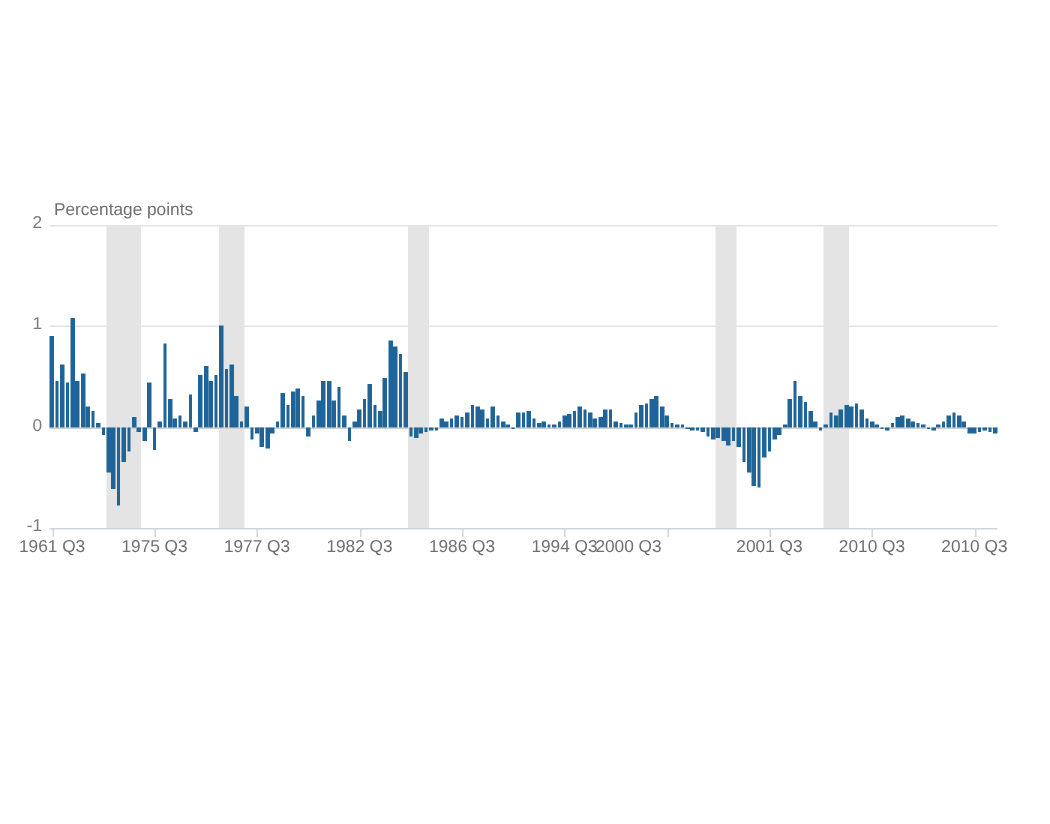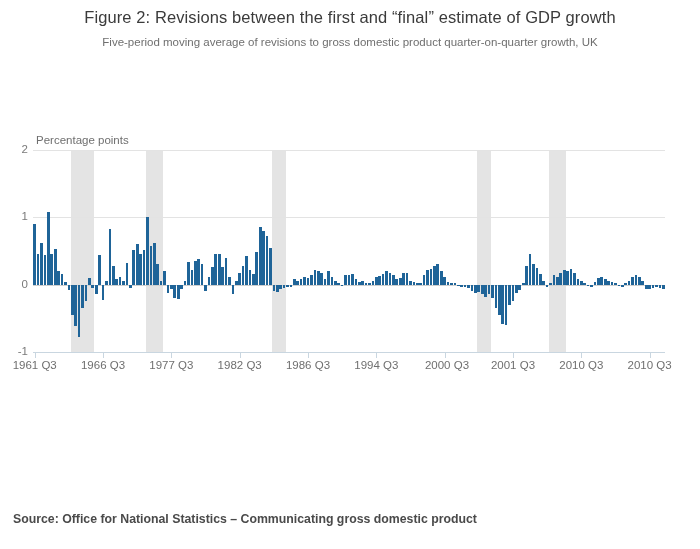--- a/index.html
+++ b/index.html
@@ -117,22 +117,20 @@
     font-weight: bold;
     color: #4a4a4a;
     white-space: nowrap;
   }
 </style>
 </head>
 <body>
 
 <div id="figure">
 
-  <div class="title">Figure 2: Revisions between the first and “final” estimate of GDP growth</div>
-  <div class="subtitle">Five-period moving average of revisions to gross domestic product quarter-on-quarter growth, UK</div>
 
   <div class="axis-note">Percentage points</div>
 
   <div class="plot" id="plot">
       <div class="band" style="left: 37.5784px; width: 23.9135px;"></div>
       <div class="band" style="left: 112.735px; width: 17.0811px;"></div>
       <div class="band" style="left: 239.135px; width: 13.6649px;"></div>
       <div class="band" style="left: 444.108px; width: 13.6649px;"></div>
       <div class="band" style="left: 515.849px; width: 17.0811px;"></div>
       <div class="gridline" style="top: 0px;"></div>
@@ -329,33 +327,32 @@
   <div id="ytick-layer">
       <div class="ytick" style="left: 4px; top: 144px;">2</div>
       <div class="ytick" style="left: 4px; top: 211.333px;">1</div>
       <div class="ytick" style="left: 4px; top: 278.667px;">0</div>
       <div class="ytick" style="left: 4px; top: 346px;">-1</div>
     </div>
   <div id="xtick-layer">
       <div class="tickmark" style="left: 34.7081px; top: 352px;"></div>
       <div class="xtick" style="left: 34.7081px;">1961 Q3</div>
       <div class="tickmark" style="left: 103.032px; top: 352px;"></div>
-      <div class="xtick" style="left: 103.032px;">1966 Q3</div>
+      <div class="xtick" style="left: 103.032px;">1975 Q3</div>
       <div class="tickmark" style="left: 171.357px; top: 352px;"></div>
       <div class="xtick" style="left: 171.357px;">1977 Q3</div>
       <div class="tickmark" style="left: 239.681px; top: 352px;"></div>
       <div class="xtick" style="left: 239.681px;">1982 Q3</div>
       <div class="tickmark" style="left: 308.005px; top: 352px;"></div>
       <div class="xtick" style="left: 308.005px;">1986 Q3</div>
       <div class="tickmark" style="left: 376.33px; top: 352px;"></div>
       <div class="xtick" style="left: 376.33px;">1994 Q3</div>
       <div class="tickmark" style="left: 444.654px; top: 352px;"></div>
-      <div class="xtick" style="left: 447px;">2000 Q3</div>
+      <div class="xtick" style="left: 419px;">2000 Q3</div>
       <div class="tickmark" style="left: 512.978px; top: 352px;"></div>
       <div class="xtick" style="left: 512.978px;">2001 Q3</div>
       <div class="tickmark" style="left: 581.303px; top: 352px;"></div>
       <div class="xtick" style="left: 581.303px;">2010 Q3</div>
       <div class="tickmark" style="left: 649.627px; top: 352px;"></div>
       <div class="xtick" style="left: 649.627px;">2010 Q3</div>
     </div>
 
-  <div class="source">Source: Office for National Statistics – Communicating gross domestic product</div>
 </div>
 
 </body></html>

